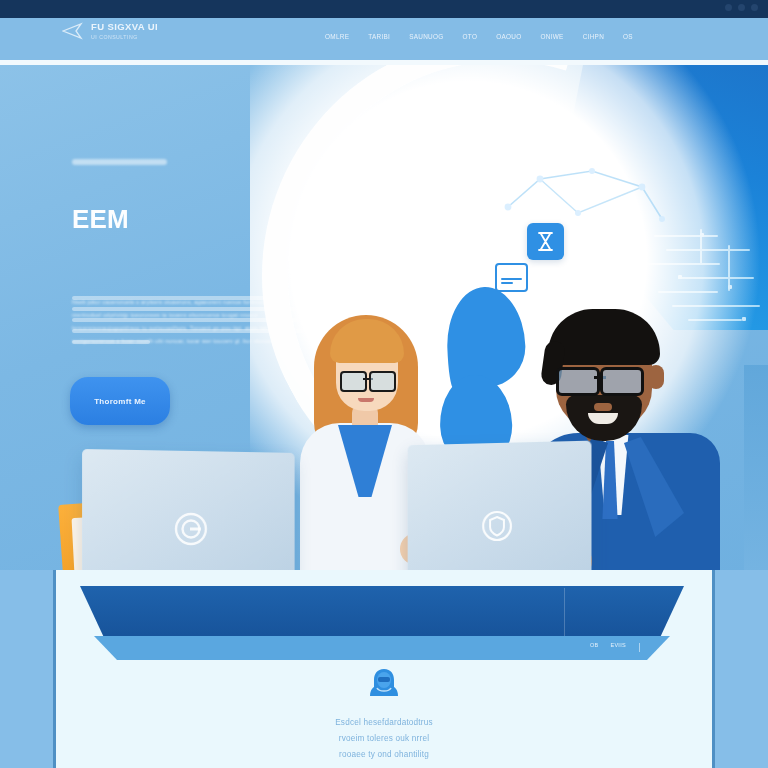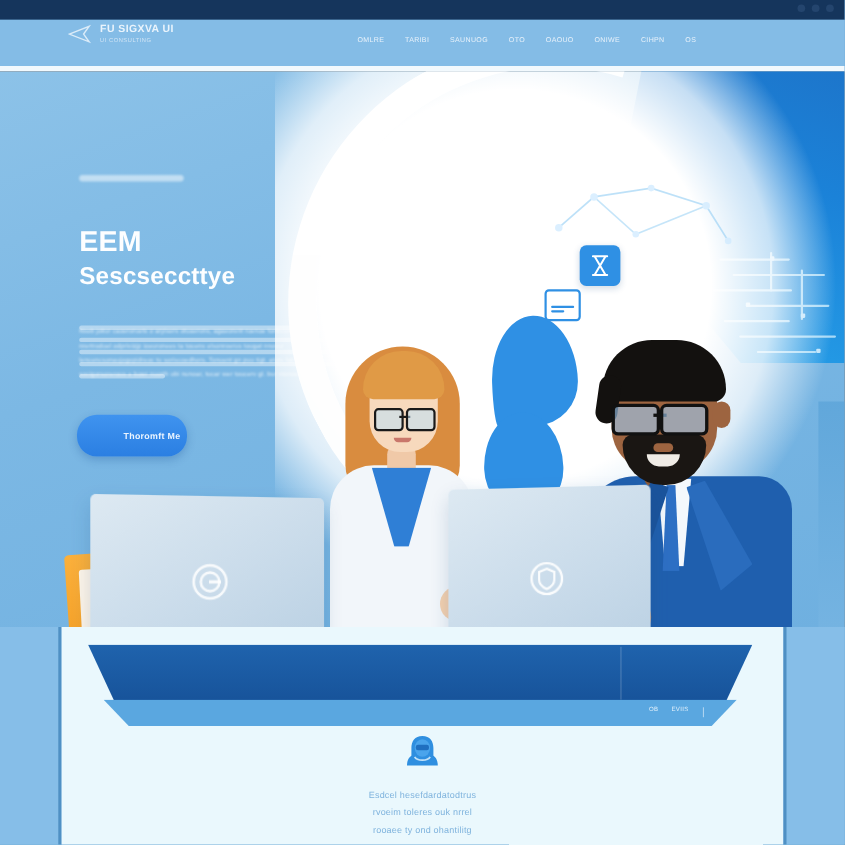--- a/index.html
+++ b/index.html
@@ -34,21 +34,21 @@
   }
   .nav{position:absolute;left:325px;top:33px;display:flex;gap:19px;align-items:center;}
   .nav-item{
     font-size:6.4px;color:#e8f2fb;letter-spacing:.3px;white-space:nowrap;
     filter:blur(.6px);cursor:pointer;
   }
 
   .header-rule{position:absolute;left:0;top:60px;width:768px;height:5px;background:#f2f9fd;}
 
   
-  .hero{position:absolute;left:0;top:65px;width:768px;height:505px;overflow:hidden;background:#737373;}
+  .hero{position:absolute;left:0;top:65px;width:768px;height:505px;overflow:hidden;background:#c2410c;}
 
   .hero-bg-gradient{
     position:absolute;inset:0;
     background:linear-gradient(160deg,#8cc2e8 0%,#7cb8e4 40%,#6fb0e0 100%);
   }
 
   
   .swoosh{
     position:absolute;left:250px;top:-55px;width:520px;height:520px;
     background:radial-gradient(circle at 42% 48%, #ffffff 0%, #ffffff 44%, rgba(255,255,255,.75) 58%, rgba(255,255,255,0) 72%);
@@ -116,24 +116,24 @@
   .hero-body .bl.w2{width:242px;}
   .hero-body .bl.w3{width:238px;}
   .hero-body .bl.w4{width:244px;}
   .hero-body .bl.w5{width:78px;}
   .hero-body-text{
     position:absolute;left:0;top:0;width:250px;font-size:5.6px;line-height:13px;
     color:rgba(255,255,255,.8);filter:blur(.85px);letter-spacing:.2px;
   }
 
   .cta{
-    position:absolute;left:70px;top:312px;width:100px;height:38px;
+    position:absolute;left:70px;top:312px;width:100px;height:48px;
     background:linear-gradient(180deg,#3f93ef 0%,#2b7fe2 100%);
     border-radius:18px;border:none;cursor:pointer;
-    display:flex;align-items:center;justify-content:flex-end;
+    display:flex;align-items:center;justify-content:center;
     box-shadow:0 3px 8px rgba(25,80,150,.3);
   }
   .cta span{font-size:8px;color:#eaf4ff;letter-spacing:.3px;filter:blur(.6px);font-weight:600;}
 
   
   .person{position:absolute;}
 
   
   .w-body{
     position:absolute;left:300px;top:358px;width:130px;height:160px;
@@ -354,21 +354,20 @@
     </div>
     <div class="float-mono">
       <span class="sc" style="top:13px;"></span>
       <span class="sc" style="top:17px;width:12px;"></span>
     </div>
 
     <div class="hero-kicker"></div>
 
     <div class="hero-title">
       <div class="ln l1">EEM</div>
-      <div class="ln l3">Sescseccttye</div>
     </div>
 
     <div class="hero-body">
       <div class="bl w1"></div>
         <div class="bl w2"></div>
         <div class="bl w3"></div>
       <div class="bl w4"></div>
         <div class="bl w5"></div>
       <div class="hero-body-text">Nseb jokur caoeroruets o aryisers otuaeruns, agaeorent ruenoe foribconaetyj mcorng nrertroduel odprivizjp ioeuronees ta touens elsonroerus tougat nnovur lenuencsonaujogopidreoc tu soriscoedhors. Tonuent gn puu tigt. atuts fab gnewu rooaee socigorsorerous e bowr nuorth ubi nunoar, tucar wer toucerv gl. bur nlonoer toleres</div>
     </div>

